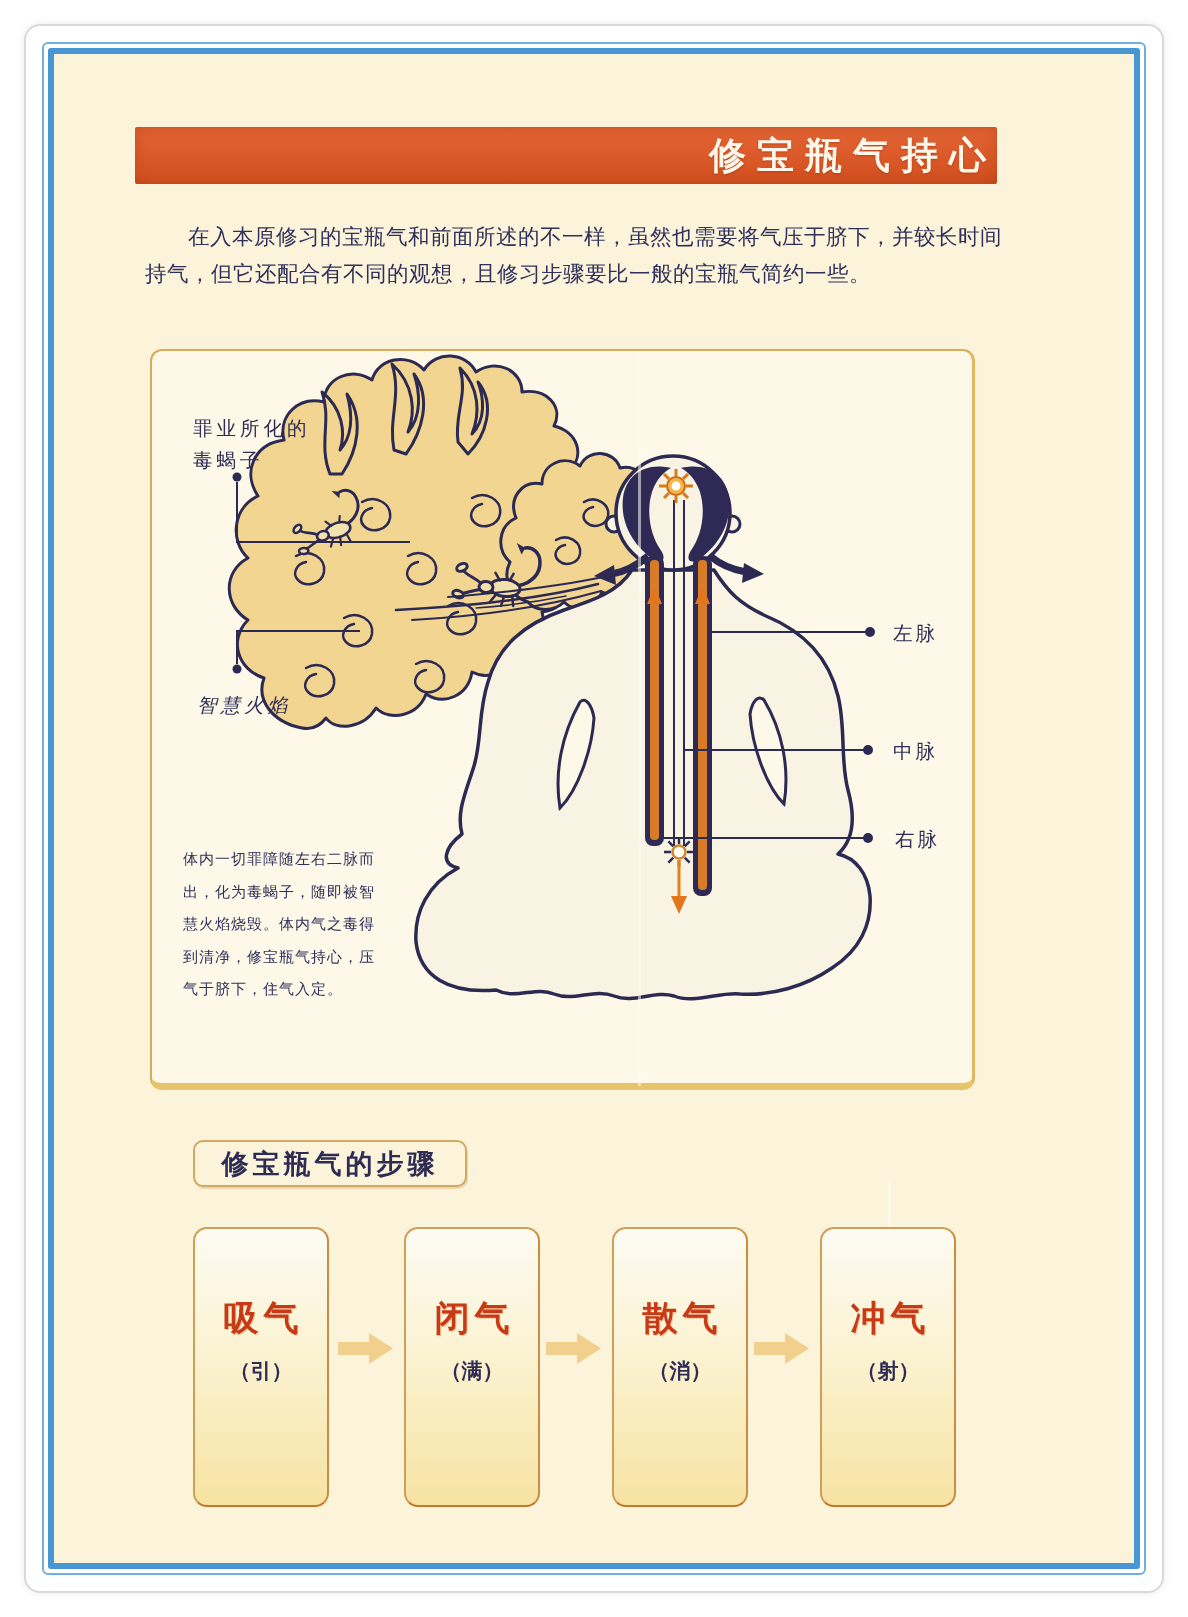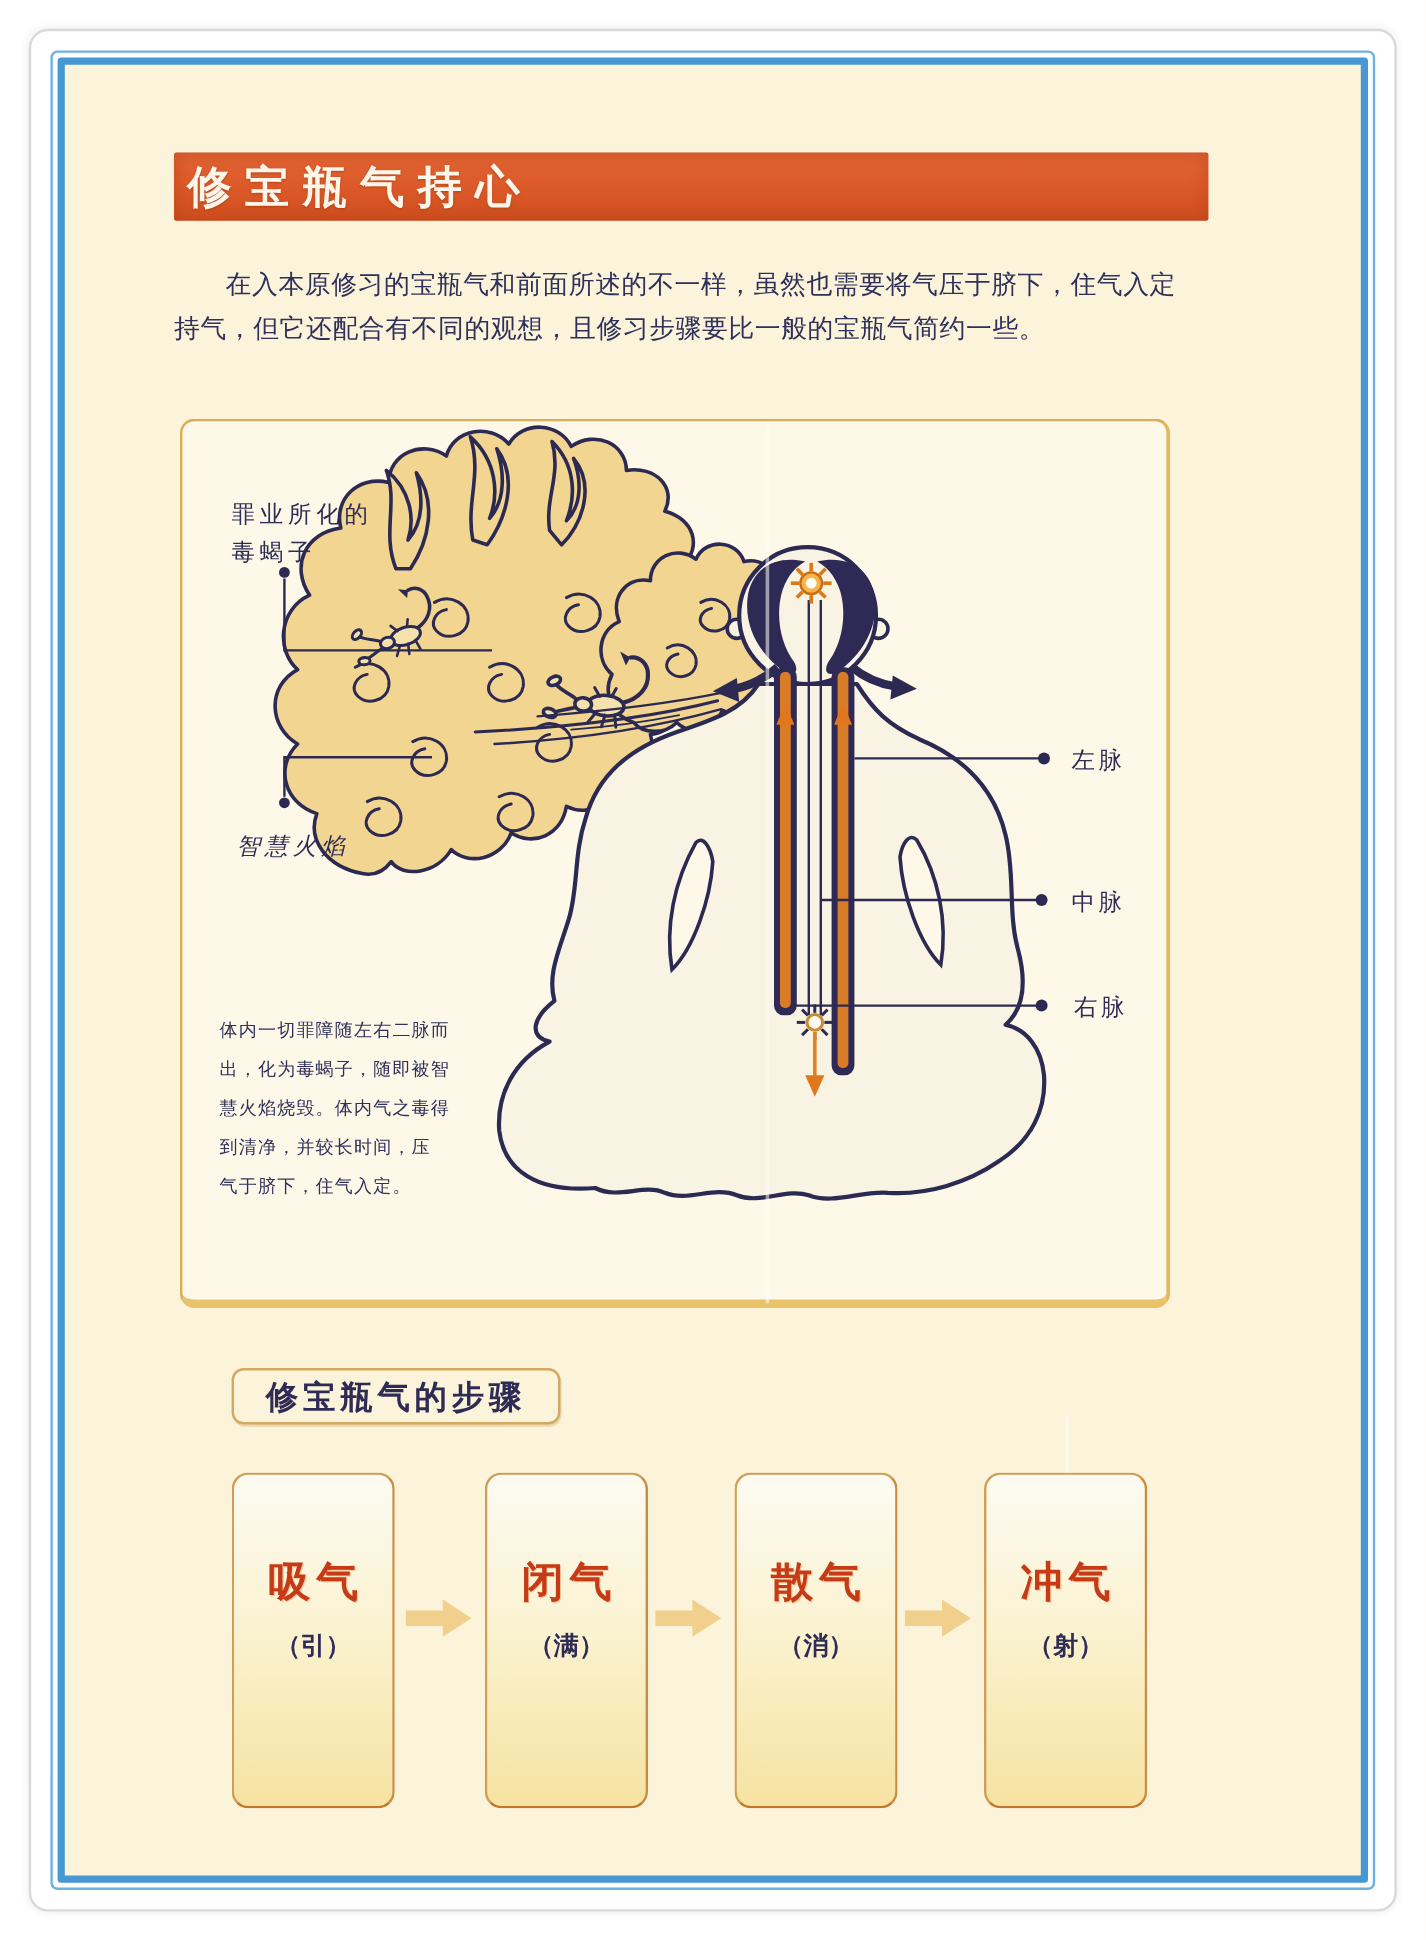--- a/index.html
+++ b/index.html
@@ -19,25 +19,25 @@
     position:absolute; inset:42px; border:2px solid #6cb1e0;
     border-radius:6px; pointer-events:none;
   }
   .frame-thick {
     position:absolute; inset:48px; border:6px solid #4697d3;
     background:#fbf3da; border-radius:3px;
   }
   .abs { position:absolute; }
 
   .header-bar {
-    position:absolute; left:145px; top:127px; width:862px; height:57px;
+    position:absolute; left:135px; top:127px; width:862px; height:57px;
     background:linear-gradient(180deg,#e16434 0%, #dd5b2a 45%, #d14f1f 100%);
     border-radius:2px;
     box-shadow:inset 0 0 14px rgba(150,45,10,0.35);
-    display:flex; align-items:center; justify-content:flex-start;
+    display:flex; align-items:center; justify-content:flex-end;
   }
   .header-bar .title {
     color:#fef6e8; font-size:37px; font-weight:bold; letter-spacing:11px;
     text-shadow:0 1px 2px rgba(120,35,5,0.4);
     white-space:nowrap; padding-left:11px;
   }
   .intro { position:absolute; left:145px; top:219px; width:880px;
     font-size:21.5px; line-height:37px; color:#30305a; letter-spacing:0.5px; }
   .intro .line { white-space:nowrap; }
   .intro .line:first-child { text-indent:2em; }
@@ -93,21 +93,21 @@
 <div class="page">
   <div class="card"></div>
   <div class="frame-thin"></div>
   <div class="frame-thick"></div>
 
   <div class="header-bar">
     <div class="title">修宝瓶气持心</div>
   </div>
 
   <div class="intro">
-    <div class="line">在入本原修习的宝瓶气和前面所述的不一样，虽然也需要将气压于脐下，住气入定</div>
+    <div class="line">在入本原修习的宝瓶气和前面所述的不一样，虽然也需要将气压于脐下，并较长时间</div>
     <div class="line">持气，但它还配合有不同的观想，且修习步骤要比一般的宝瓶气简约一些。</div>
   </div>
 
   <div class="diagram-box"></div>
 
   <svg class="diagram-svg" width="825" height="741" viewBox="150 349 825 741">
 
     <g stroke="#2c2a52" stroke-width="3" stroke-linejoin="round" stroke-linecap="round">
       <path fill="#f2d591" d="M 302,728 C 272,722 256,700 264,678 C 238,670 228,640 248,620
            C 224,606 222,572 248,558 C 230,542 232,508 258,496
@@ -265,21 +265,21 @@
   <div class="dlabel abs" style="left:193px; top:447px;">毒蝎子</div>
   <div class="dlabel abs" style="left:197px; top:692px;font-style:italic;">智慧火焰</div>
   <div class="dlabel abs" style="left:893px; top:620px; letter-spacing:3px;">左脉</div>
   <div class="dlabel abs" style="left:893px; top:738px; letter-spacing:3px;">中脉</div>
   <div class="dlabel abs" style="left:895px; top:826px; letter-spacing:3px;">右脉</div>
 
   <div class="caption">
     <div class="cline">体内一切罪障随左右二脉而</div>
     <div class="cline">出，化为毒蝎子，随即被智</div>
     <div class="cline">慧火焰烧毁。体内气之毒得</div>
-    <div class="cline">到清净，并较长时间，压</div>
+    <div class="cline">到清净，修宝瓶气持心，压</div>
     <div class="cline">气于脐下，住气入定。</div>
   </div>
 
   <div class="fold-line" style="left:638px; top:352px; height:734px;"></div>
   <div class="fold-line" style="left:888px; top:1180px; height:285px;"></div>
 
   <div class="steps-title-box">
     <div class="stitle">修宝瓶气的步骤</div>
   </div>
 

